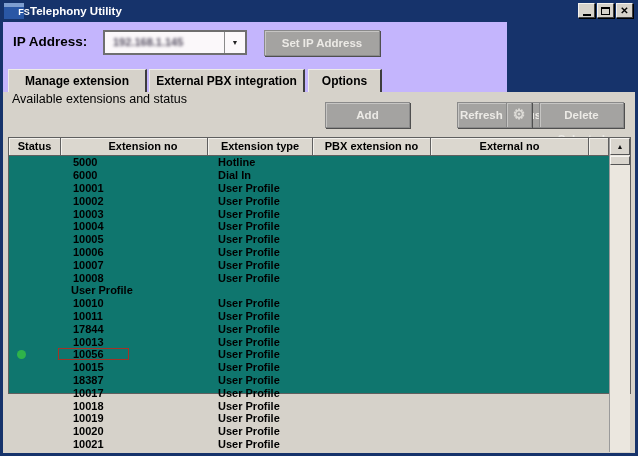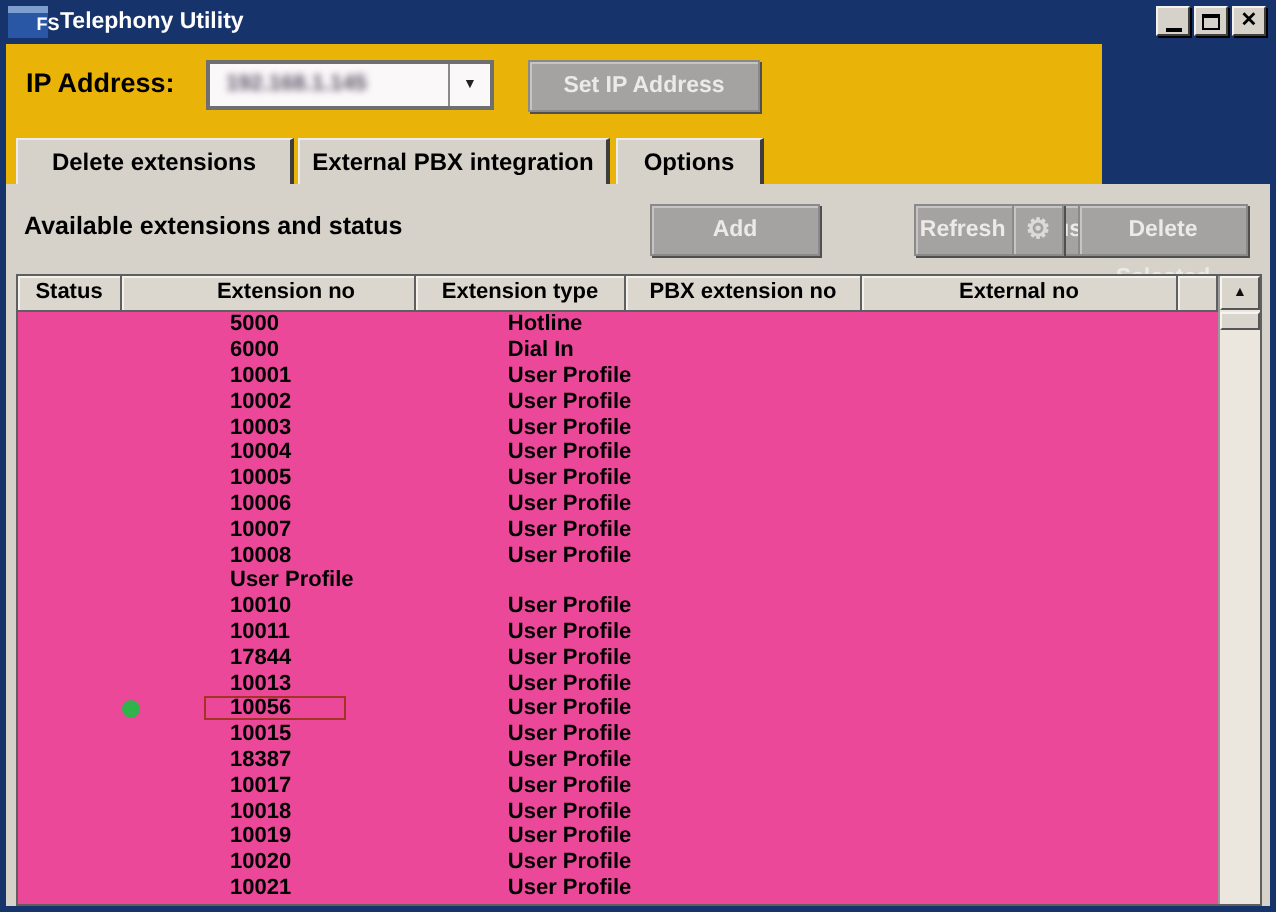--- a/index.html
+++ b/index.html
@@ -10,52 +10,52 @@
   .titlebar { position:absolute; left:0; top:0; width:638px; height:22px; display:flex; align-items:center; }
   .app-icon { width:16px; height:16px; margin-left:4px; background:linear-gradient(#7e9ed0 0%, #7e9ed0 22%, #2a57a5 22%); color:#fff; font-size:9px; font-weight:bold; display:flex; align-items:flex-end; justify-content:center; line-height:1; padding-bottom:2px;padding-left:20px; }
   .title-text { margin-left:6px; color:#fff; font-size:11.5px; font-weight:bold; }
   .win-controls { position:absolute; right:5px; top:3px; display:flex; gap:2px; }
   .win-btn { width:17px; height:15px; background:#d6d2ca; border:1px solid #f4f2ee; border-right-color:#3f3f3f; border-bottom-color:#3f3f3f; box-shadow:1px 1px 0 #000; display:flex; align-items:center; justify-content:center; font-size:9px; font-weight:bold; color:#000; }
   .glyph-min { width:8px; height:2px; background:#000; margin-top:8px; }
   .glyph-max { width:9px; height:8px; border:1px solid #000; border-top:2px solid #000; }
   .glyph-close { font-size:10px; line-height:1; }
 
   
-  .top-section { position:absolute; left:3px; top:22px; width:548px; height:70px; background:#eab308; }
+  .top-section { position:absolute; left:3px; top:22px; width:504px; height:70px; background:#c4b5fd; }
   .ip-label { position:absolute; left:10px; top:12px; font-size:13.5px; font-weight:bold; color:#000; }
   .combo { position:absolute; left:100px; top:8px; width:144px; height:25px; background:#fbf8fa; border:2px solid #6f6f6f; display:flex; }
   .combo-value { flex:1; font-size:11px; font-weight:bold; padding:4px 0 0 8px; color:#585264; white-space:nowrap; overflow:hidden; }
   .redacted { filter:blur(1.8px); }
   .combo-btn { width:21px; border-left:1px solid #8a8a8a; display:flex; align-items:center; justify-content:center; font-size:7px; color:#222; background:#fbf8fa; }
   .gray-btn { background:#a4a3a1; border:1px solid #8a8a8a; box-shadow:1px 1px 0 #4f4f4f, inset 1px 1px 0 #c6c5c3; color:#eceae6; font-weight:bold; font-size:11.5px; text-align:center; }
   .set-ip-btn { position:absolute; left:261px; top:8px; width:116px; height:26px; line-height:24px; }
 
   
   .tab { position:absolute; background:#d6d2ca; font-size:12px; font-weight:bold; color:#000; text-align:center; border-top:1px solid #eeece8; border-left:1px solid #eeece8; border-right:2px solid #3d3d3d; top:47px; height:23px; line-height:22px; }
   .tab.active { height:24px; }
   .tab-manage { left:5px; width:139px; }
   .tab-pbx { left:146px; width:156px; }
   .tab-options { left:305px; width:74px; }
 
   
   .panel { position:absolute; left:3px; top:92px; width:632px; height:361px; background:#d6d2ca; }
-  .caption { position:absolute; left:9px; top:14px; font-size:12.5px; font-weight:bold; color:#000; }
+  .caption { position:absolute; left:9px; top:0; font-size:12.5px; font-weight:normal; color:#000; }
   .tb-btn { position:absolute; top:10px; height:26px; line-height:24px; }
   .btn-add { left:322px; width:85px; }
   .btn-refresh { left:414px; width:87px;margin-left:40px; }
   .btn-gear { left:503px; width:26px; font-size:14px; color:#dcdad6; line-height:23px; }
   .btn-delete { left:536px; width:85px; }
 
   
-  .table { position:absolute; left:5px; top:45px; width:623px; height:316px; border:1px solid #5f5f5f; background:#ec4899; }
+  .table { position:absolute; left:5px; top:45px; width:623px; height:257px; border:1px solid #5f5f5f; background:#0f766e; }
   .thead { position:absolute; left:0; top:0; height:18px; display:flex; }
   .th { height:18px; background:#dbd7cf; border-right:1px solid #5f5f5f; border-bottom:1px solid #5f5f5f; box-shadow:inset 1px 1px 0 #f3f1ec; font-size:11px; font-weight:bold; color:#000; text-align:center; line-height:17px; overflow:hidden; }
   .th-status { width:52px; } .th-ext { width:147px;padding-left:18px; } .th-type { width:105px; } .th-pbx { width:118px; } .th-external { width:158px; } .th-pad { width:20px; }
   .tbody { position:absolute; left:0; top:18px; width:600px; height:296px; overflow:hidden; }
-  .row { height:12.8px; display:flex; align-items:center; position:relative; font-size:11px; font-weight:bold; color:#000;margin-left:44px; }
+  .row { height:12.8px; display:flex; align-items:center; position:relative; font-size:11px; font-weight:bold; color:#000; }
   .cell-status { width:52px; padding-left:8px; display:flex; align-items:center; }
   .status-dot { width:9px; height:9px; border-radius:50%; background:#2fb34a; visibility:hidden; }
   .row.online .status-dot { visibility:visible; }
   .cell-ext { width:147px; padding-left:12px; } .cell-type { width:105px; padding-left:10px; }
   .cell-pbx { width:118px; padding-left:10px; } .cell-external { width:158px; padding-left:10px; }
   .red-box { display:none; position:absolute; left:49px; top:0px; width:71px; height:12px; border:1.5px solid #a33327; }
   .row.highlighted .red-box { display:block; }
 
   
   .scrollbar { position:absolute; right:0; top:0; width:21px; height:314px; background:#ebe7df; border-left:1px solid #9a9a9a; }
@@ -86,21 +86,21 @@
   <div class="top-section">
     <div class="ip-label">IP Address:</div>
     <div class="combo">
       <div class="combo-value redacted">192.168.1.145</div>
       <div class="combo-btn">
           <span>▼</span>
         </div>
     </div>
     <div class="gray-btn set-ip-btn">Set IP Address</div>
 
-    <div class="tab tab-manage active">Delete extensions</div>
+    <div class="tab tab-manage active">Manage extension</div>
     <div class="tab tab-pbx">External PBX integration</div>
     <div class="tab tab-options">Options</div>
   </div>
 
   <div class="panel">
     <div class="caption">Available extensions and status</div>
     <div class="gray-btn tb-btn btn-add">Add</div>
     <div class="gray-btn tb-btn btn-refresh">Refresh Status</div>
     <div class="gray-btn tb-btn btn-gear"><span>⚙</span></div>
     <div class="gray-btn tb-btn btn-delete">Delete Selected</div>

